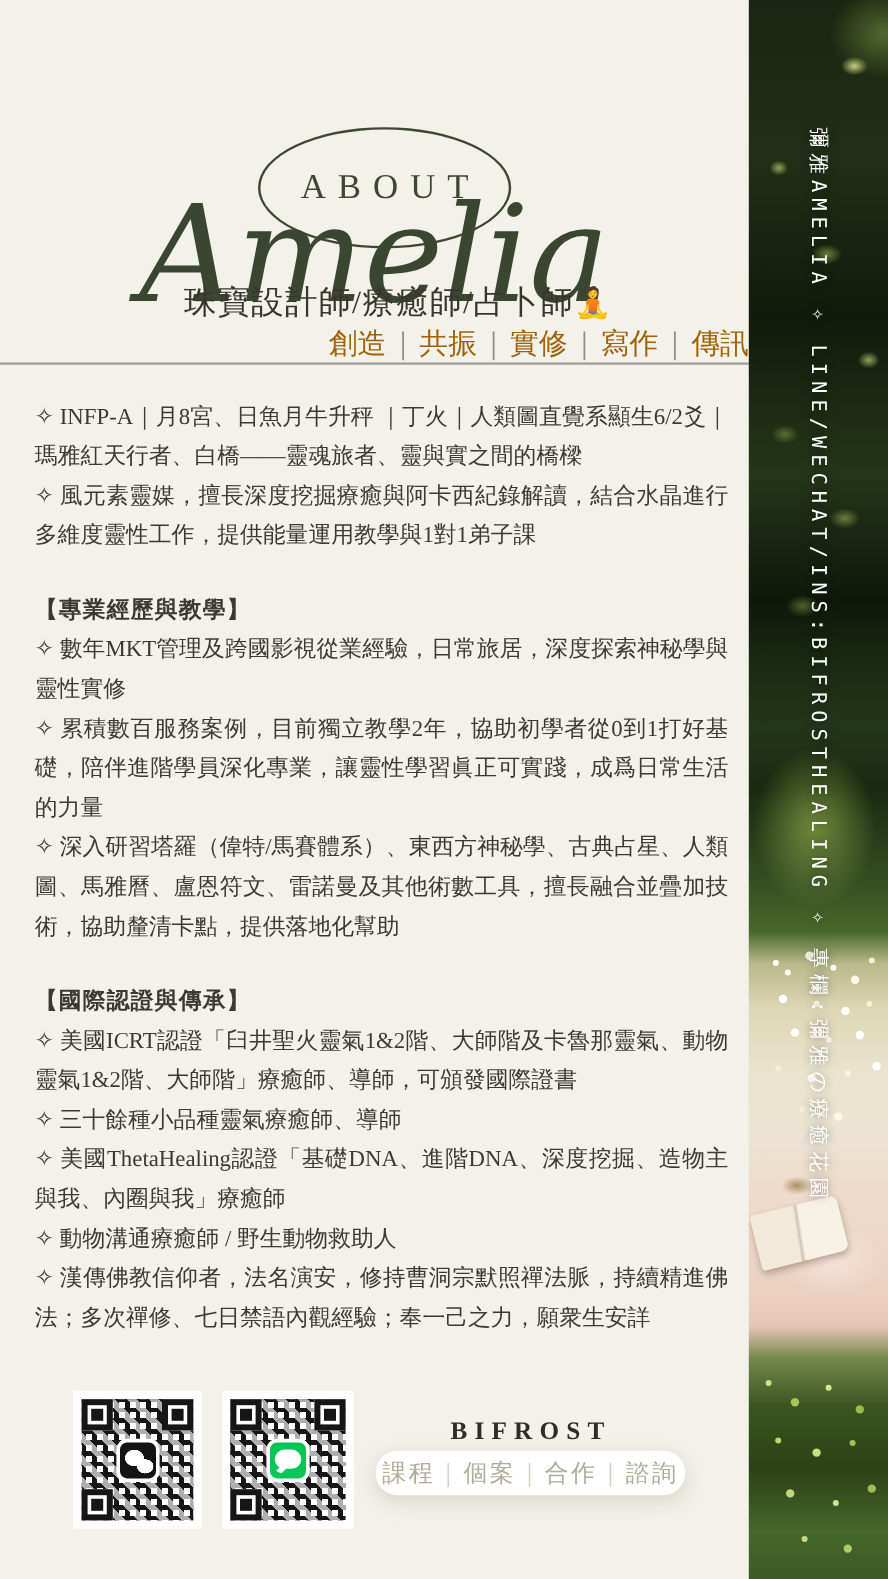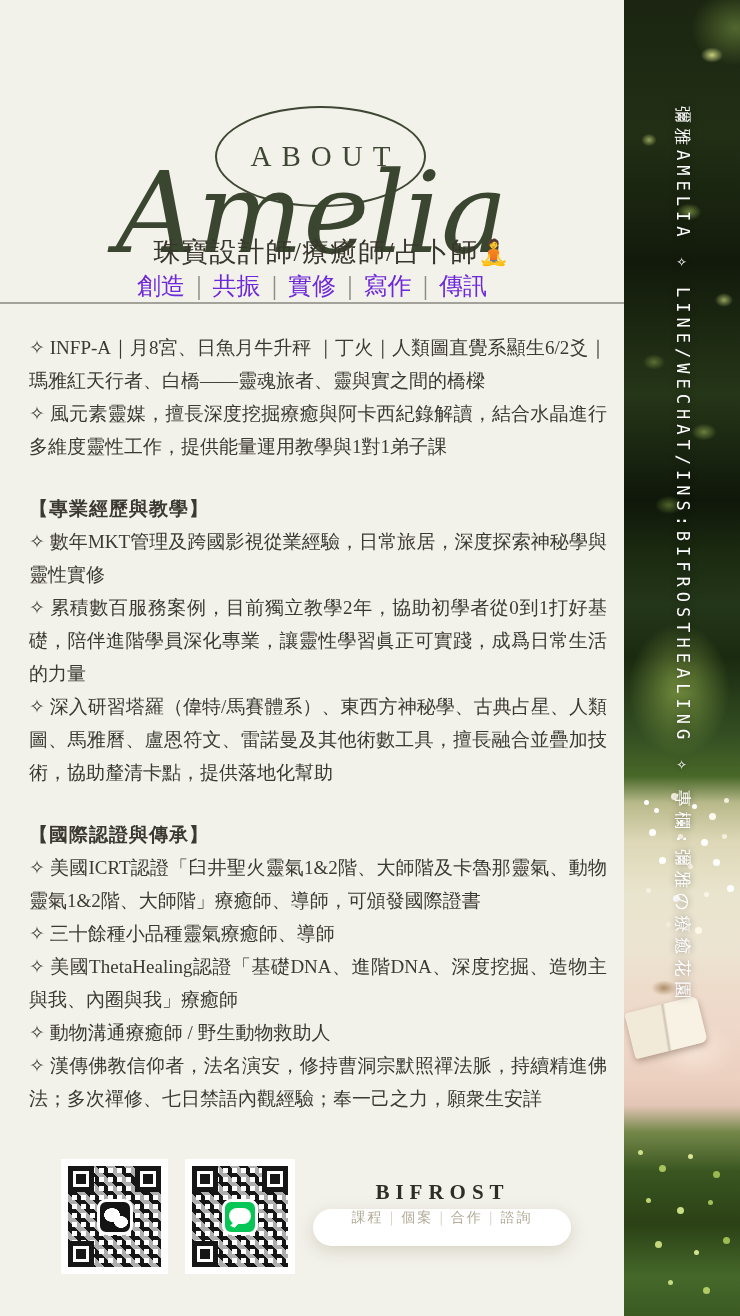--- a/index.html
+++ b/index.html
@@ -27,22 +27,22 @@
     position:absolute; left:0; top:104px; width:624px; text-align:center;
     font-family:"DejaVu Serif", serif; font-style:italic; font-weight:400;
     font-size:112px; line-height:1.1; color:#3b4630; z-index:2;margin-top:48px;
   }
   .subtitle {
     position:absolute; left:0; top:234px; width:624px; text-align:center;
     font-size:27px; color:#38362c; letter-spacing:1px; z-index:2;margin-left:20px;
   }
   .subtitle .emoji { font-size:25px; font-style:normal; }
   .tags {
-    position:absolute; left:0; top:270px; width:624px; text-align:center;
-    font-size:24px; color:#6d28d9; z-index:2;
+    position:absolute; left:0; top:270px; width:624px; text-align:right;
+    font-size:24px; color:#a16207; z-index:2;
   }
   .tag:not(:first-child)::before { content:"｜"; color:#8f8d82; margin:0 2px; font-weight:200; }
   .divider { position:absolute; left:0; top:302px; width:624px; border-top:2px solid #a3a29a; }
 
   
   .bio {
     position:absolute; left:29px; top:331px; width:578px;
     font-size:19px; line-height:33px; text-align:justify; color:#3c3a30;
   }
   .bio p { margin:0; }
@@ -82,22 +82,22 @@
     content:""; position:absolute; left:7px; top:19px; width:6px; height:6px;
     background:#fff; transform:skewX(-30deg) rotate(20deg);
   }
   .brand {
     position:absolute; left:310px; top:1180px; width:265px; text-align:center;
     font-size:21px; letter-spacing:6px; color:#2e2d26; font-weight:600;
   }
   .pill {
     position:absolute; left:313px; top:1209px; width:258px; height:37px;
     background:#fff; border-radius:20px; box-shadow:0 5px 16px rgba(175,165,140,.38);
-    display:flex; justify-content:center;
-    font-size:14px; color:#b3ab99; letter-spacing:2px;
+    display:flex; align-items:center; justify-content:center;
+    font-size:20px; color:#b3ab99; letter-spacing:2px;
   }
   .pill-item { cursor:pointer; }
   .pill-item:not(:first-child)::before { content:"｜"; color:#d4cec1; margin:0 1px; }
 
   
   .photo {
     position:absolute; left:624px; top:0; width:116px; height:1316px; overflow:hidden;
     background:
       radial-gradient(60px 50px at 112px 28px, rgba(125,155,70,.55), transparent 75%),
       radial-gradient(16px 11px at 88px 55px, rgba(222,230,143,.9), transparent 70%),

